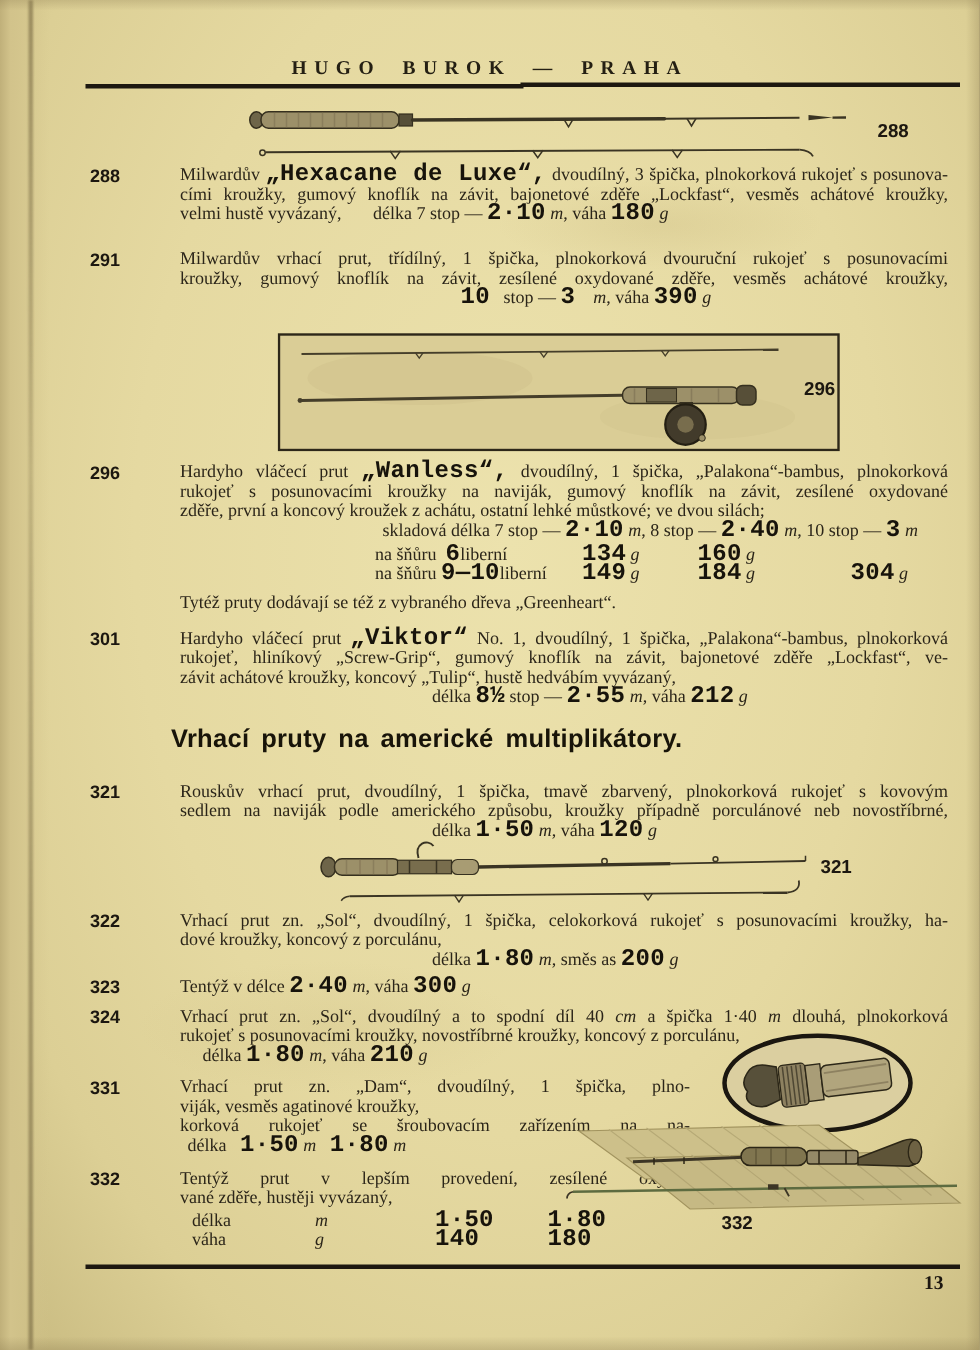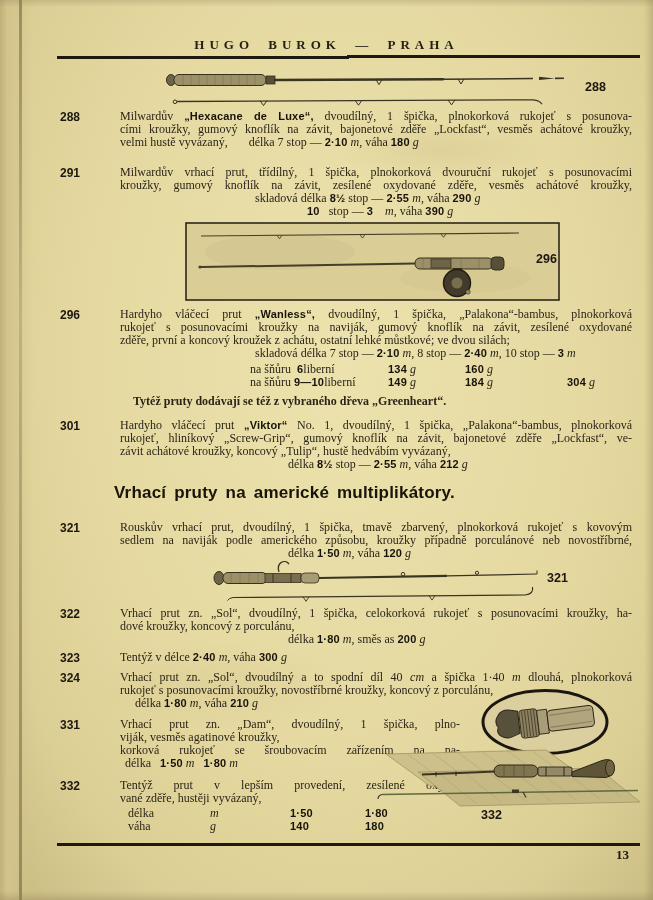--- a/index.html
+++ b/index.html
@@ -43,29 +43,29 @@
   .item{position:absolute;left:0;width:653px;}
   .item .no{position:absolute;left:60px;top:0;font-family:"Liberation Sans",sans-serif;
     font-weight:700;font-size:12px;color:#1c1710;}
   .item .txt{position:absolute;left:120px;top:0;width:512px;font-size:12px;line-height:13px;}
   #it8 .txt,#it9 .txt{width:340px;}
   #it0{top:110px;} #it1{top:166px;} #it2{top:308px;} #it3{top:419px;} #it4{top:521px;}
   #it5{top:607px;} #it6{top:651px;} #it7{top:671px;} #it8{top:718px;} #it9{top:779px;}
 
   .line{white-space:nowrap;}
   .line.j{white-space:normal;text-align:justify;text-align-last:justify;}
-  .b{font-family:Liberation Sans, sans-serif;font-weight:700;font-size:11px;letter-spacing:.2px;color:#17130b;}
+  .b{font-family:Liberation Mono, monospace;font-weight:700;font-size:16px;letter-spacing:.2px;color:#17130b;}
   .i{font-style:italic;}
 
   .tbl{display:grid;font-size:12px;line-height:13px;}
   .tbl>div{white-space:nowrap;}
   .tbl296{grid-template-columns:138px 77px 102px auto;padding-left:130px;margin-top:3px;}
   .tbl332{grid-template-columns:82px 80px 75px 75px;padding-left:8px;margin-top:2px;}
 
-  .note{position:absolute;left:133px;top:394px;font-size:12px;font-weight:bold;}
+  .note{position:absolute;left:120px;top:394px;font-size:12px;}
   .section-heading{position:absolute;left:114px;top:483px;margin:0;
     font-family:"Liberation Sans",sans-serif;font-weight:700;font-size:17px;
     letter-spacing:.2px;word-spacing:3px;color:#181409;}
   .pageno{position:absolute;left:616px;top:847px;font-weight:700;font-size:13px;color:#1c1710;}
 </style>
 </head>
 <body>
 
 <div class="page">
   <div class="binding"></div>
@@ -122,33 +122,32 @@
       <circle cx="272" cy="61" r="5.5" fill="#786d4d" stroke="none"></circle>
       <circle cx="283" cy="70" r="2.2" fill="#9c9069" stroke="#241f13" stroke-width=".6"></circle>
     </g>
   </svg>
   <div class="figlabel" id="lb296">296</div>
 
   <div class="item" id="it0">
     <div class="no">288</div>
     <div class="txt">
         <div>
-          <div class="line j"><span>Milwardův </span><span class="b">„Hexacane de Luxe“,</span><span> dvoudílný, 1 špička, plnokorková rukojeť s posunova-</span></div>
+          <div class="line j"><span>Milwardův </span><span class="b">„Hexacane de Luxe“,</span><span> dvoudílný, 3 špička, plnokorková rukojeť s posunova-</span></div>
           <div class="line j"><span>cími kroužky, gumový knoflík na závit, bajonetové zděře „Lockfast“, vesměs achátové kroužky,</span></div>
           <div class="line"><span>velmi hustě vyvázaný,&nbsp;&nbsp;&nbsp;&nbsp;&nbsp;&nbsp;&nbsp;délka 7 stop — </span><span class="b">2·10</span><span> </span><span class="i">m</span><span>, váha </span><span class="b">180</span><span> </span><span class="i">g</span></div>
         </div>
       </div>
   </div>
   <div class="item" id="it1">
     <div class="no">291</div>
     <div class="txt">
         <div>
           <div class="line j"><span>Milwardův vrhací prut, třídílný, 1 špička, plnokorková dvouruční rukojeť s posunovacími</span></div>
           <div class="line j"><span>kroužky, gumový knoflík na závit, zesílené oxydované zděře, vesměs achátové kroužky,</span></div>
-          <div class="line" style="padding-left: 135px;"><span>skladová délka </span><span class="b">8½</span><span> stop — </span><span class="b">2·55</span><span> </span><span class="i">m</span><span>, váha </span><span class="b">290</span><span> </span><span class="i">g</span></div>
           <div class="line" style="padding-left: 187px;"><span class="b">10</span><span>&nbsp;&nbsp;&nbsp;stop — </span><span class="b">3</span><span>&nbsp;&nbsp;&nbsp;&nbsp;</span><span class="i">m</span><span>, váha </span><span class="b">390</span><span> </span><span class="i">g</span></div>
         </div>
       </div>
   </div>
   <div class="item" id="it2">
     <div class="no">296</div>
     <div class="txt">
       <div>
           <div class="line j"><span>Hardyho vláčecí prut </span><span class="b">„Wanless“,</span><span> dvoudílný, 1 špička, „Palakona“-bambus, plnokorková</span></div>
           <div class="line j"><span>rukojeť s posunovacími kroužky na naviják, gumový knoflík na závit, zesílené oxydované</span></div>

